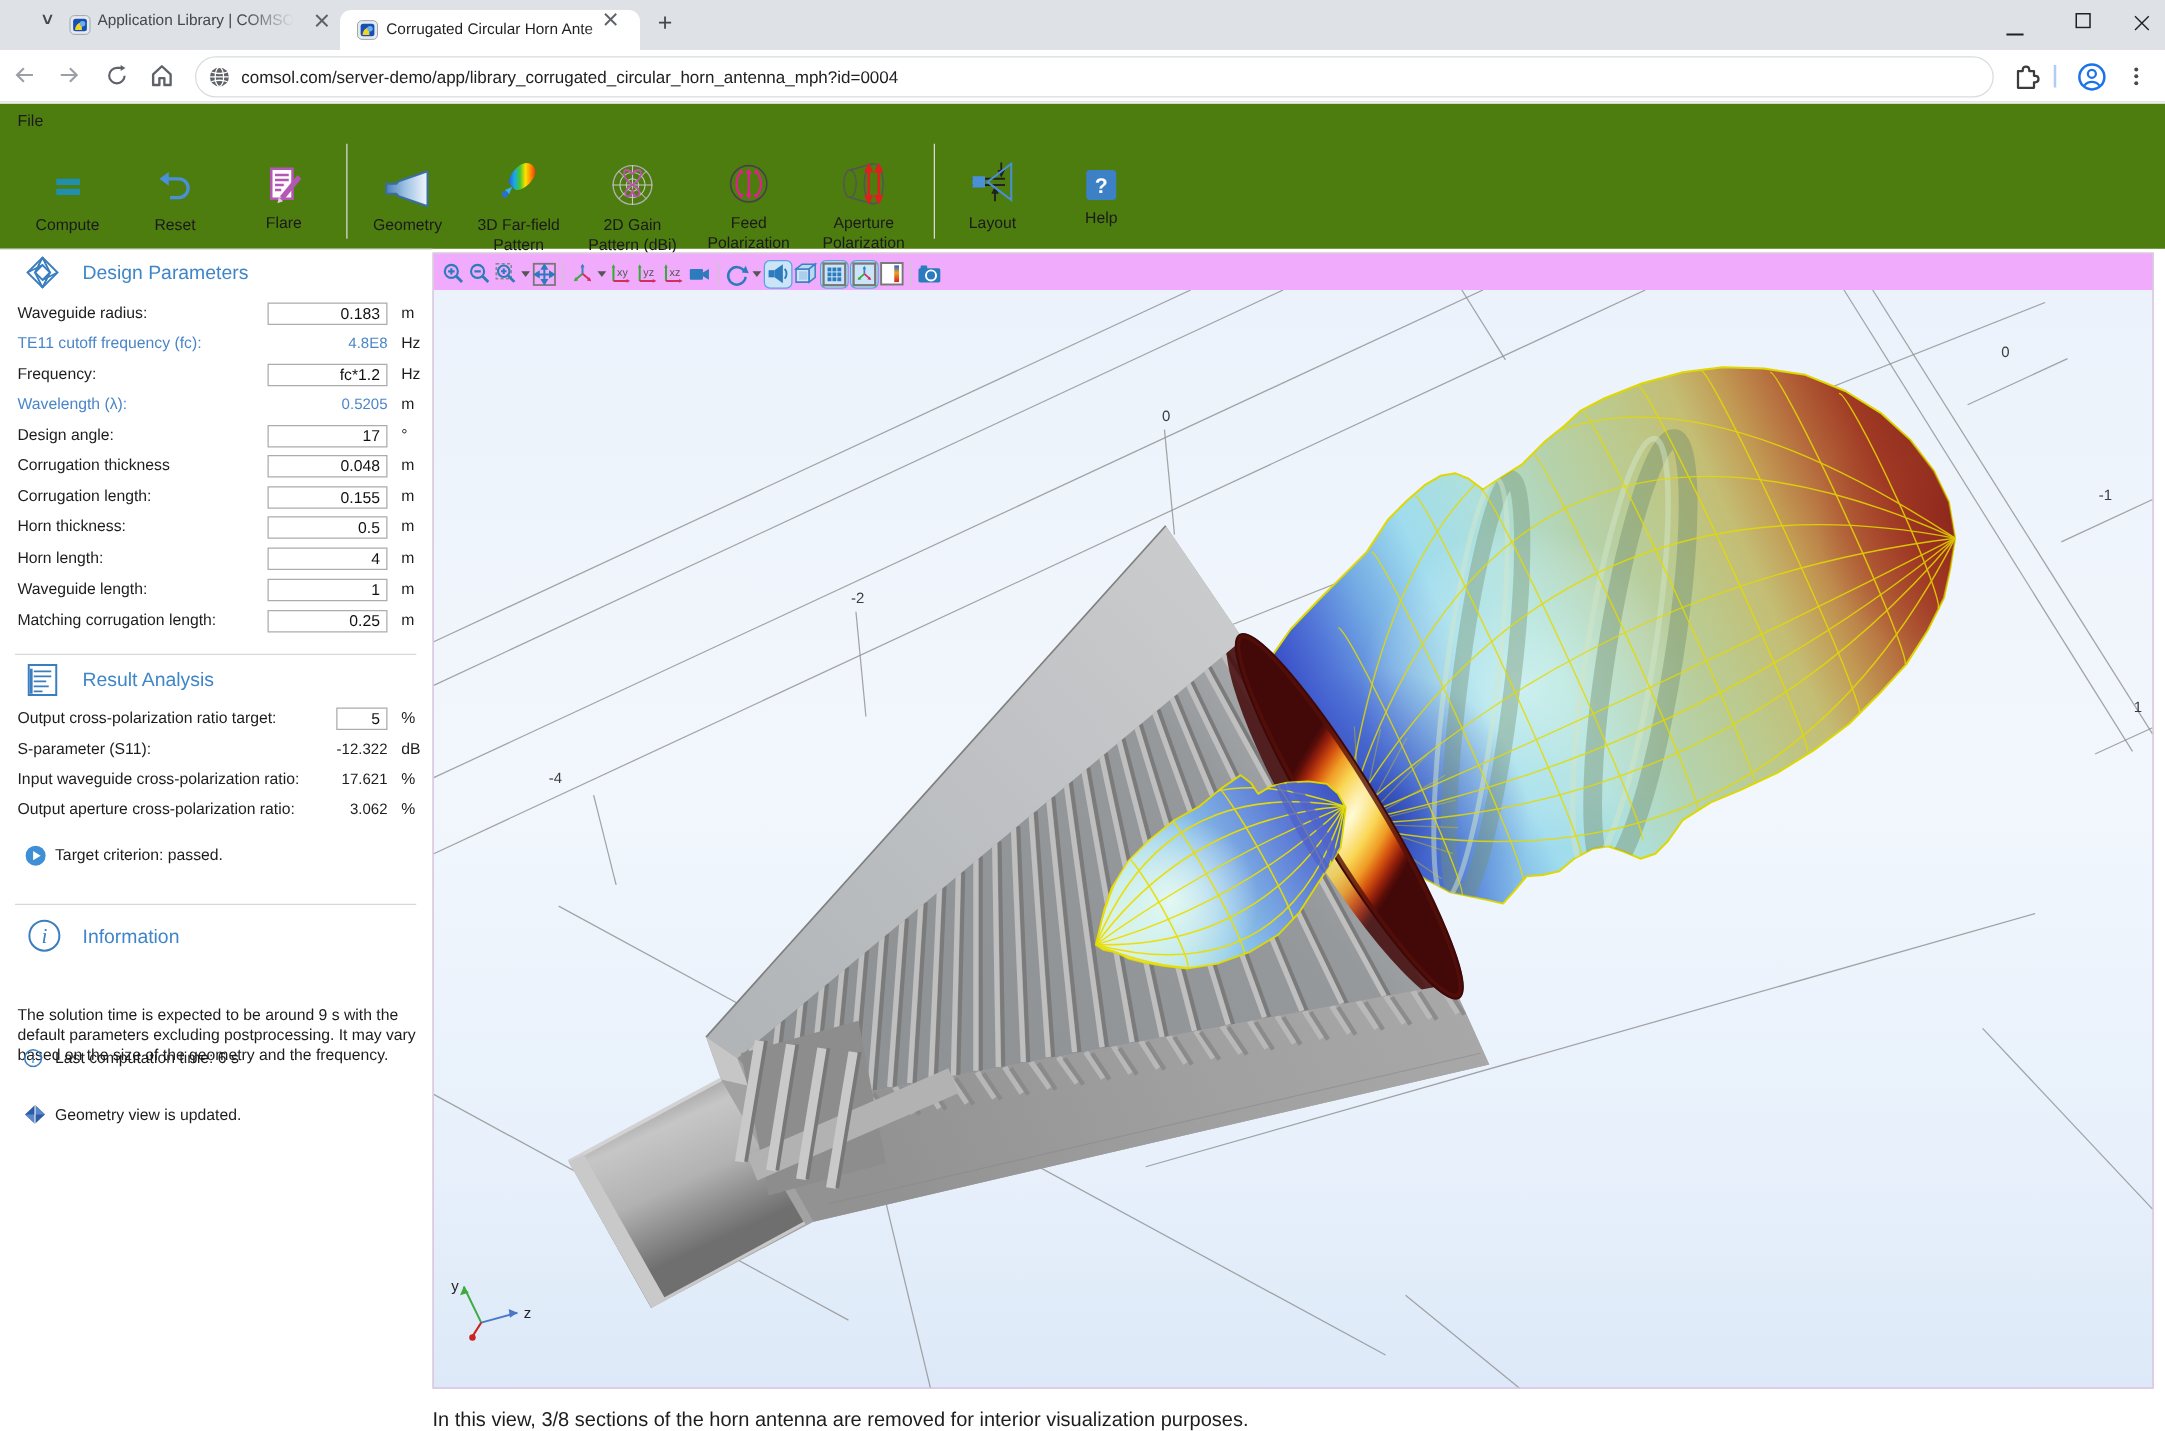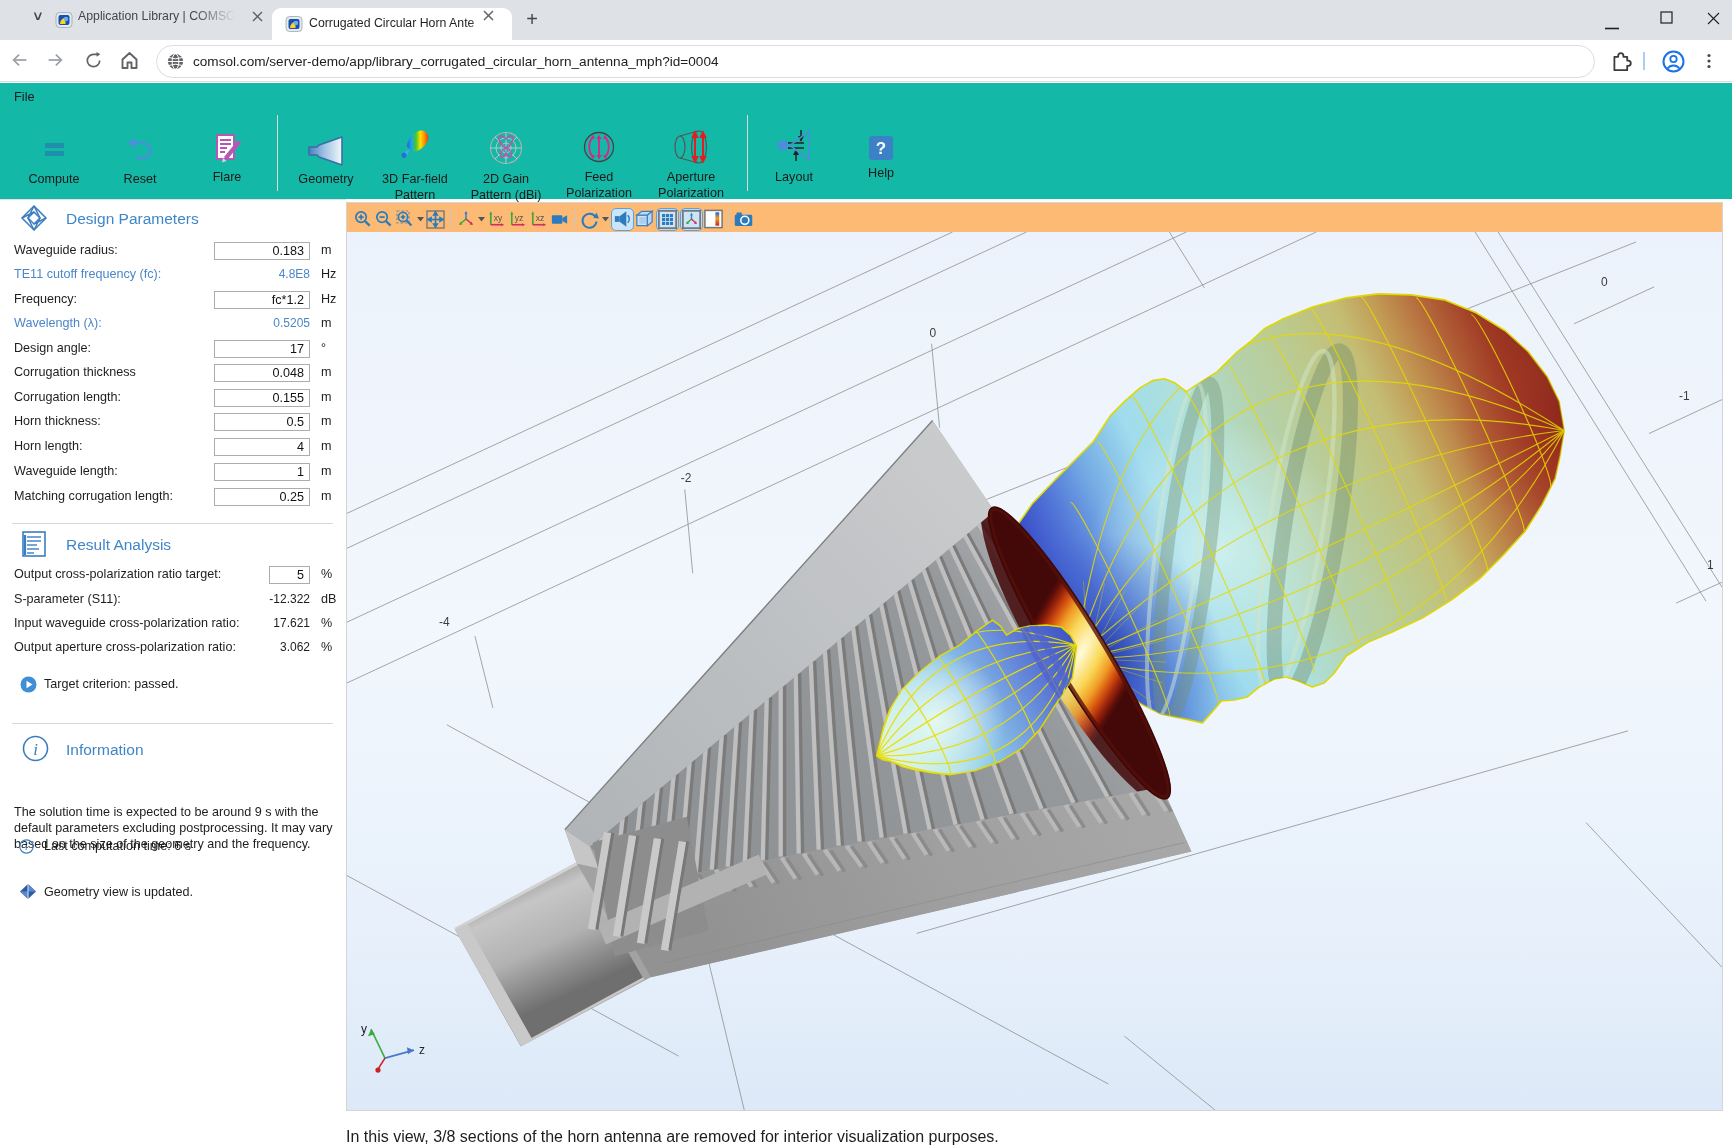--- a/index.html
+++ b/index.html
@@ -20,21 +20,21 @@
 .tab2fade { position:absolute; left:196px; top:2px; width:40px; height:26px; background:linear-gradient(90deg, rgba(255,255,255,0), #fff 70%); }
 .tabx2 { position:absolute; left:479px; top:7px; width:18px; height:18px; color:#3c4043; font-size:15px; line-height:17px; text-align:center; }
 .tabplus { position:absolute; left:520px; top:8px; width:24px; height:24px; color:#45474a; font-size:20px; line-height:23px; text-align:center; font-weight:300; }
 .winbtn { position:absolute; top:0; width:46px; height:36px; color:#202124; text-align:center; }
 #navbar { position:absolute; left:0; top:40px; width:1732px; height:42px; background:#fff; border-bottom:1px solid #dadce0; }
 .nbtn { position:absolute; top:10px; }
 #urlpill { position:absolute; left:156px; top:45px; width:1439px; height:33px; border:1px solid #dadce0; border-radius:17px; background:#fff; }
 #urlpill .g { position:absolute; left:10px; top:7px; }
 #urlpill .u { position:absolute; left:36px; top:8px; font-size:13.6px; color:#202124; }
 
-#appbar { position:absolute; left:0; top:83px; width:1732px; height:116px; background:#14b8a6; }
+#appbar { position:absolute; left:0; top:83px; width:1732px; height:116px; background:#4d7c0f; }
 #filemenu { position:absolute; left:14px; top:6px; font-size:12.8px; color:#1a1a1a; }
 .tbtn { position:absolute; text-align:center; color:#1a1a1a; }
 .tbtn .ic { display:block; margin:0 auto; }
 .tbtn .lb { font-size:12.6px; line-height:16px; }
 .tsep { position:absolute; top:32px; width:1px; height:76px; background:#d9d9d9; }
 #appline { position:absolute; left:0; top:199px; width:346px; height:1px; background:#e2e2e2; }
 
 #panel { position:absolute; left:0; top:200px; width:346px; height:911px; background:#fff; }
 .sechead { position:absolute; left:66px; font-size:15.5px; color:#3f86c8; }
 .secicon { position:absolute; left:19px; }
@@ -42,21 +42,21 @@
 .plab.blue { color:#4a86c8; }
 .pbox { position:absolute; left:214px; width:96px; height:18px; border:1px solid #acacac; background:#fff;
   font-size:12.6px; color:#111; text-align:right; padding:1px 5px 0 0; }
 .pbox.small { left:269px; width:41px; }
 .pval { position:absolute; left:150px; width:160px; font-size:12px; color:#1d1d1d; text-align:right; }
 .pval.blue { color:#4a86c8; }
 .punit { position:absolute; left:321px; font-size:12.6px; color:#1d1d1d; }
 .hsep { position:absolute; left:12px; width:321px; height:1px; background:#d8d8d8; }
 .ptext { position:absolute; left:14px; width:330px; font-size:12.6px; color:#1d1d1d; line-height:16px; }
 
-#gpanel { position:absolute; left:346px; top:202px; width:1377px; height:909px; background:#fdba74;
+#gpanel { position:absolute; left:346px; top:202px; width:1377px; height:909px; background:#f0abfc;
   border:1px solid #d4d4d4; }
 #gtools { position:absolute; left:5px; top:3px; height:26px; display:flex; align-items:center; }
 .gi { display:inline-flex; align-items:center; justify-content:center; width:21px; height:24px; margin:0; }
 .gbtn { display:inline-flex; align-items:center; justify-content:center; width:23px; height:23px; margin:0 0.5px;
   background:#cce4f7; border:1.5px solid #58a3e0; border-radius:5px; }
 .gsep { width:1px; height:20px; background:#c8c8c8; margin:0 4px; }
 #scene { position:absolute; left:0px; top:29px; width:1375px; height:878px; }
 #caption { position:absolute; left:346px; top:1128px; font-size:16px; color:#1d1d1d; }
 </style></head>
 <body>

